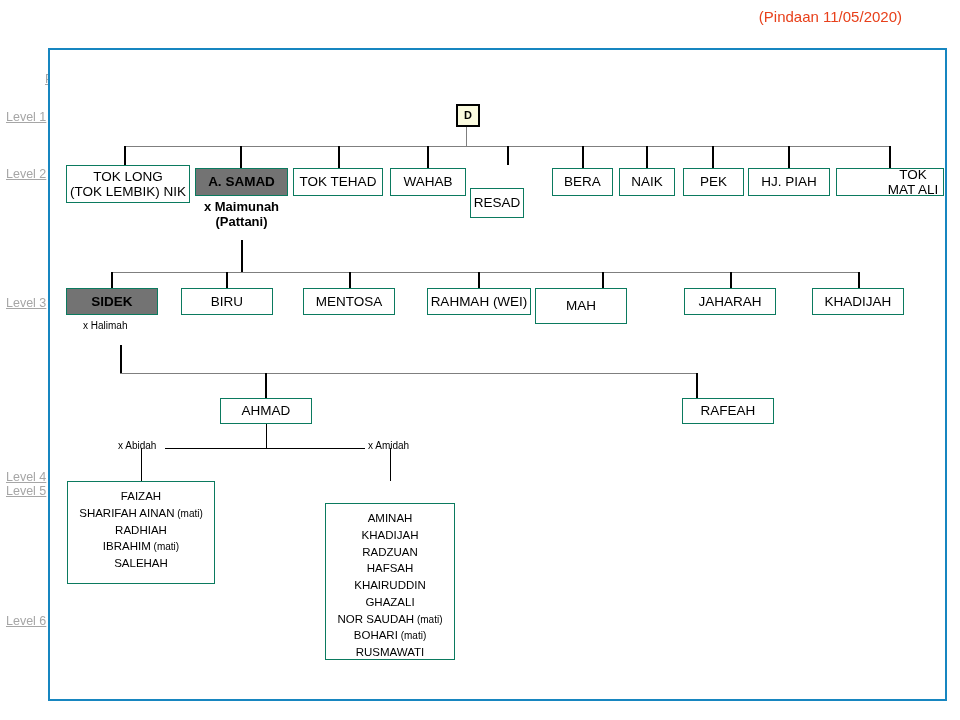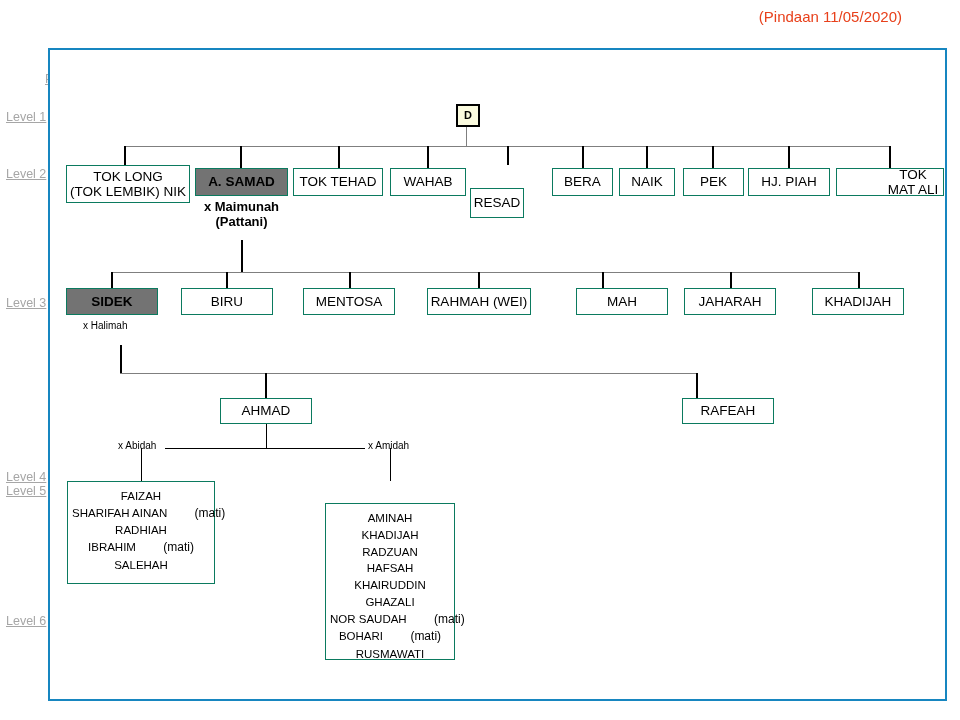--- a/index.html
+++ b/index.html
@@ -99,21 +99,21 @@
     font-weight: bold;
   }
   .node.list {
     display: block;
     padding: 6px 4px 6px 4px;
     font-size: 11.5px;
     line-height: 1.46;
     text-align: center;
   }
   .node.list .nm { display: block; white-space: nowrap; }
-  .node.list .nm .mati { font-size: 12px; padding-left: 24px; }
+  .node.list .nm .mati { font-size: 10px; }
 
   
   .spouse {
     position: absolute;
     font-size: 12.5px;
     color: #000000;
     white-space: nowrap;
     font-family: "Liberation Sans", sans-serif;
   }
   .spouse.bold {
@@ -193,21 +193,21 @@
       <div class="node" style="left: 552px; top: 168px; width: 61px; height: 28px;">BERA</div>
       <div class="node" style="left: 619px; top: 168px; width: 56px; height: 28px;">NAIK</div>
       <div class="node" style="left: 683px; top: 168px; width: 61px; height: 28px;">PEK</div>
       <div class="node" style="left: 748px; top: 168px; width: 82px; height: 28px;">HJ. PIAH</div>
       <div class="node" style="left: 836px; top: 168px; width: 108px; height: 28px; padding-left: 48px;">TOK MAT ALI</div>
       <div class="node hl" style="left: 66px; top: 288px; width: 92px; height: 27px;">SIDEK</div>
       <div class="spouse small" style="left: 83px; top: 320px;">x Halimah</div>
       <div class="node" style="left: 181px; top: 288px; width: 92px; height: 27px;">BIRU</div>
       <div class="node" style="left: 303px; top: 288px; width: 92px; height: 27px;">MENTOSA</div>
       <div class="node" style="left: 427px; top: 288px; width: 104px; height: 27px;">RAHMAH (WEI)</div>
-      <div class="node" style="left: 576px; top: 288px; width: 92px; height: 27px;">MAH</div>
+      <div class="node" style="left: 535px; top: 288px; width: 92px; height: 36px;">MAH</div>
       <div class="node" style="left: 684px; top: 288px; width: 92px; height: 27px;">JAHARAH</div>
       <div class="node" style="left: 812px; top: 288px; width: 92px; height: 27px;">KHADIJAH</div>
       <div class="node" style="left: 220px; top: 398px; width: 92px; height: 26px;">AHMAD</div>
       <div class="node" style="left: 650px; top: 398px; width: 92px; height: 26px; margin-left: 32px;">RAFEAH</div>
       <div class="spouse small" style="left: 118px; top: 440px;">x Abidah</div>
       <div class="spouse small" style="left: 368px; top: 440px;">x Amidah</div>
       <div class="node list" style="left: 67px; top: 481px; width: 148px; height: 103px;">
         <span class="nm"><span>FAIZAH</span></span>
         <span class="nm"><span>SHARIFAH AINAN</span><span class="mati"> (mati)</span></span>
         <span class="nm"><span>RADHIAH</span></span>

